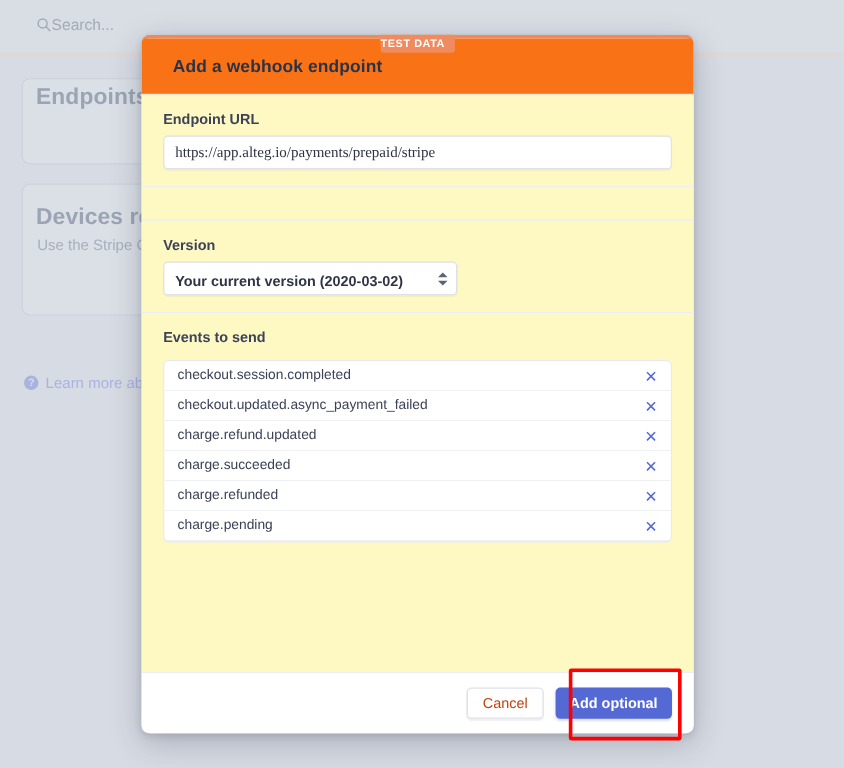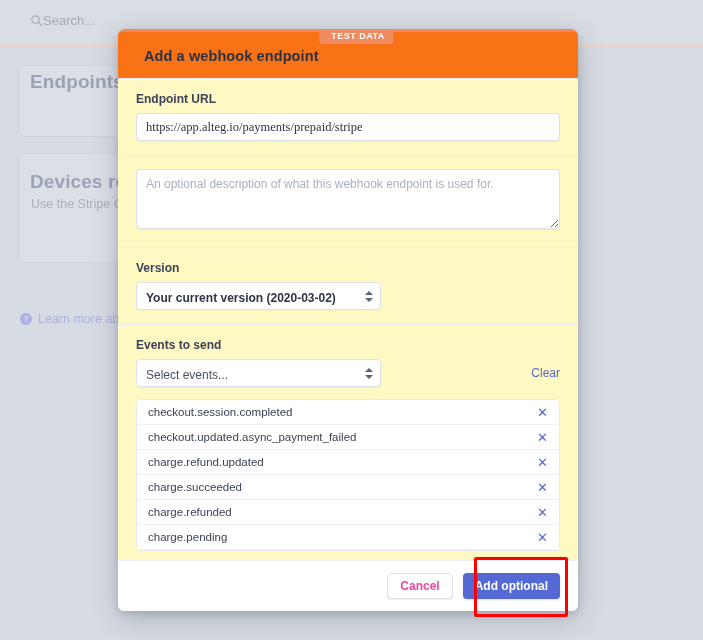--- a/index.html
+++ b/index.html
@@ -84,25 +84,24 @@
   }
   .test-badge {
     position: absolute;
     left: 50%; transform: translateX(-50%);
     top: -3px;
     background: #ef8b5e;
     color: #ffffff;
     font-size: 9px;
     font-weight: 700;
     letter-spacing: .5px;
-    padding: 3px 8px 3px 12px;
+    padding: 3px 8px 3px 0;
     border-radius: 0 0 3px 3px;
     line-height: 1;
     white-space: nowrap;
-    margin-left: 8px;
   }
   .modal-header {
     padding: 16px 18px 14px 26px;
     border-bottom: 1px solid #eceef2;
     background: #f97316;
     border-radius: 4px 4px 0 0;
   }
   .modal-title {
     font-size: 14.5px; font-weight: 700; color: #2b3245;
     letter-spacing: .1px;
@@ -224,21 +223,21 @@
     padding: 12px 18px;
     display: flex; justify-content: flex-end; align-items: center; gap: 10px;
     border-radius: 0 0 6px 6px;
   }
   .btn-secondary {
     height: 26px;
     padding: 0 12px;
     border: 1px solid #dfe2e9;
     border-radius: 4px;
     background: #fff;
-    font-size: 12px; font-weight: 700; color: #ec4899;
+    font-size: 12px; font-weight: 400; color: #c2410c;
     cursor: pointer;
     box-shadow: 0 1px 1px rgba(60,66,87,.08);
     font-family: "Liberation Sans", sans-serif;
   }
   .btn-primary {
     height: 26px;
     padding: 0 12px;
     border: none;
     border-radius: 4px;
     background: #5469d4;
@@ -304,47 +303,36 @@
   </div>
 
   <div class="modal-body">
 
     <div class="section">
       <div class="field-label">Endpoint URL</div>
       <input class="text-input" type="text" value="https://app.alteg.io/payments/prepaid/stripe" style="">
     </div>
 
     <div class="section">
-      <textarea class="text-area" placeholder="An optional description of what this webhook endpoint is used for." style=""></textarea>
     </div>
 
     <div class="section">
       <div class="field-label">Version</div>
       <div class="select-wrap">
         <div class="select-box" style="width:245px;">Your current version (2020-03-02)</div>
         <span class="chev">
           <i class="up"></i>
             <i class="dn"></i>
         </span>
       </div>
     </div>
 
     <div class="section nb">
       <div class="field-label">Events to send</div>
 
-      <div class="events-head">
-        <div class="select-wrap">
-          <div class="select-box placeholder-text" style="width:245px;">Select events...</div>
-          <span class="chev">
-            <i class="up"></i>
-              <i class="dn"></i>
-          </span>
-        </div>
-        <span class="clear-link">Clear</span>
-      </div>
 
       <div class="events-list" id="events-list">
 
         <div class="event-row">
             <span class="event-name">checkout.session.completed</span>
             <span class="event-x">✕</span>
           </div>
           <div class="event-row">
             <span class="event-name">checkout.updated.async_payment_failed</span>
             <span class="event-x">✕</span>

